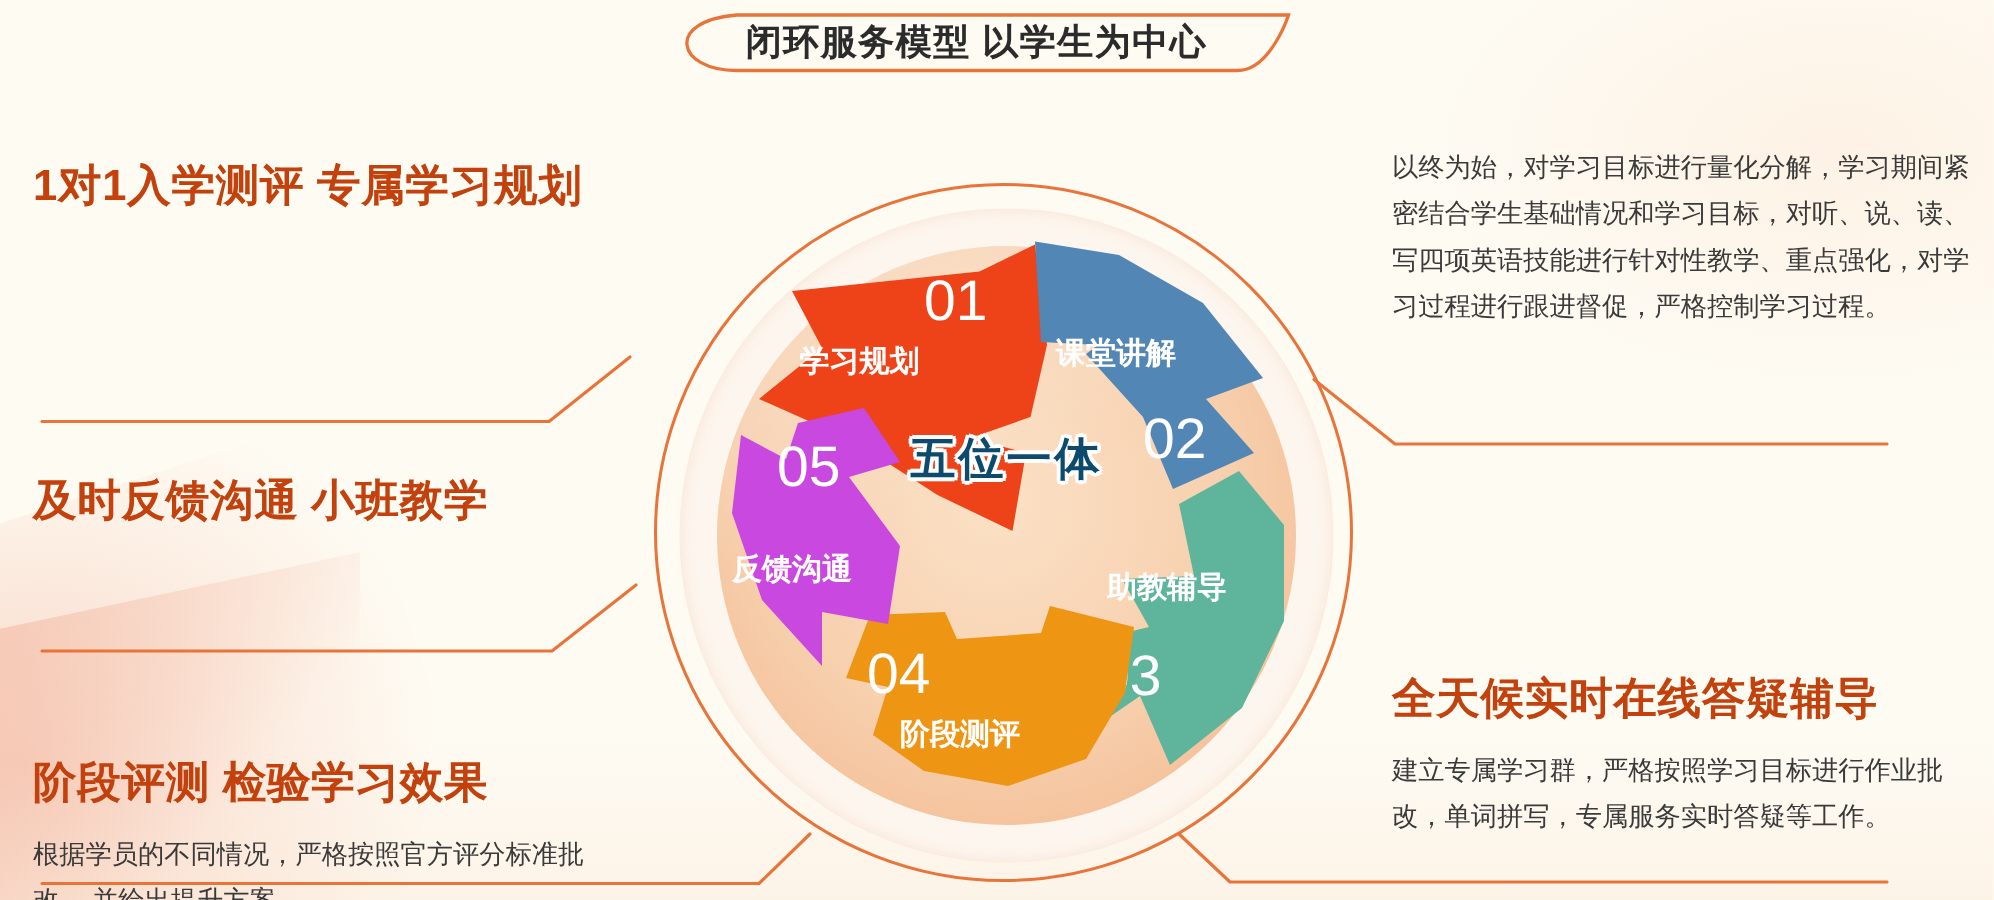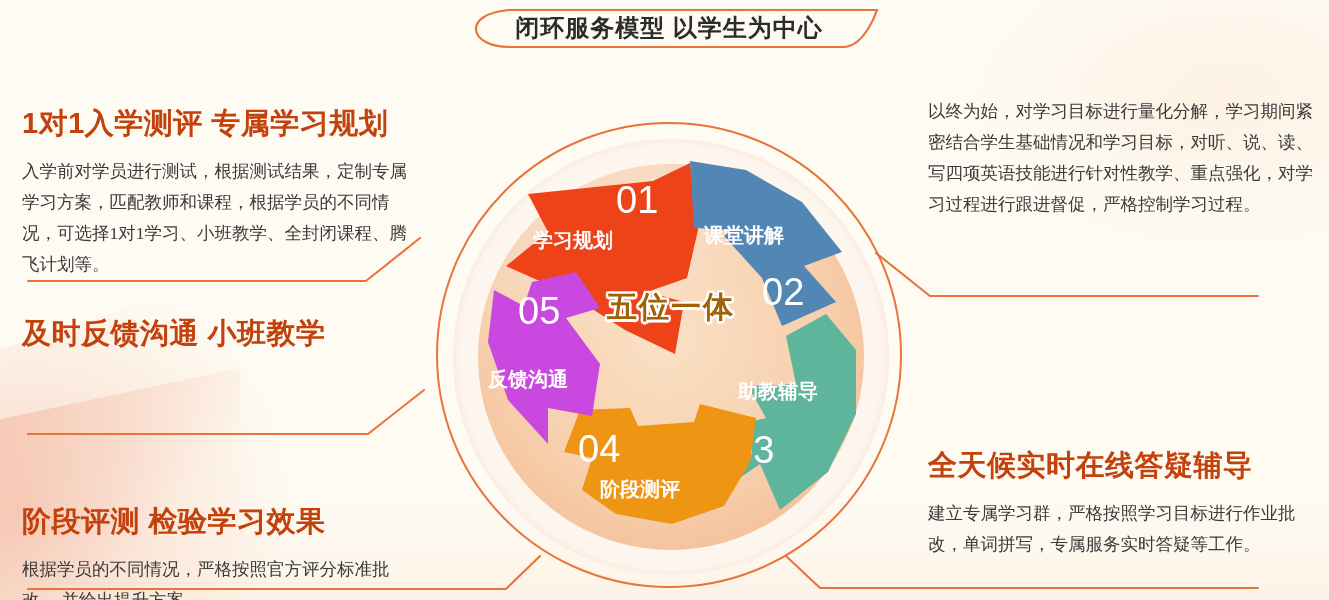--- a/index.html
+++ b/index.html
@@ -28,21 +28,21 @@
     pointer-events:none;
   }
   .bg-wash-bot{
     position:absolute;left:0;bottom:-40px;width:1329px;height:150px;
     background:linear-gradient(0deg, rgba(250,232,214,.55) 0%, rgba(254,251,243,0) 100%);
     pointer-events:none;
   }
 
   
   .ribbon{
-    position:absolute;left:453px;top:6px;width:432px;height:44px;
+    position:absolute;left:435px;top:6px;width:432px;height:44px;
     z-index:6;
   }
   .ribbon svg{position:absolute;left:0;top:0;}
   .ribbon-text{
     position:absolute;left:0;top:0;width:432px;height:44px;
     display:flex;align-items:center;justify-content:center;
     font-size:24px;font-weight:bold;color:#2b2b2b;
     letter-spacing:1px;
     white-space:nowrap;
   }
@@ -79,21 +79,21 @@
   }
   .seg-lbl{
     font-family:"Liberation Sans","DejaVu Sans",sans-serif;
     font-size:20px;fill:#ffffff;font-weight:bold;
   }
 
   
   .center-label{
     position:absolute;left:154px;top:172px;width:170px;
     text-align:center;line-height:1.16;
-    font-size:30px;font-weight:bold;color:#a16207;
+    font-size:30px;font-weight:bold;color:#0c4a6e;
     letter-spacing:2px;
     text-shadow:
       -2px -2px 0 #fff,  2px -2px 0 #fff, -2px 2px 0 #fff, 2px 2px 0 #fff,
       -2.5px 0 0 #fff, 2.5px 0 0 #fff, 0 -2.5px 0 #fff, 0 2.5px 0 #fff;
   }
 
   
   .block{position:absolute;z-index:4;}
   .block h3{
     margin:0 0 12px 0;
@@ -192,21 +192,20 @@
     </g>
   </svg>
 
   <div class="center-label">
     <div>五位一体</div>
   </div>
 </div>
 
 <div class="block left" id="blk-1">
   <h3>1对1入学测评 专属学习规划</h3>
-  <p>入学前对学员进行测试，根据测试结果，定制专属学习方案，匹配教师和课程，根据学员的不同情况，可选择1对1学习、小班教学、全封闭课程、腾飞计划等。</p>
 </div>
 
 <div class="block left" id="blk-2">
   <h3>及时反馈沟通 小班教学</h3>
 </div>
 
 <div class="block left" id="blk-3">
   <h3>阶段评测 检验学习效果</h3>
   <p>根据学员的不同情况，严格按照官方评分标准批改， 并给出提升方案。</p>
 </div>

